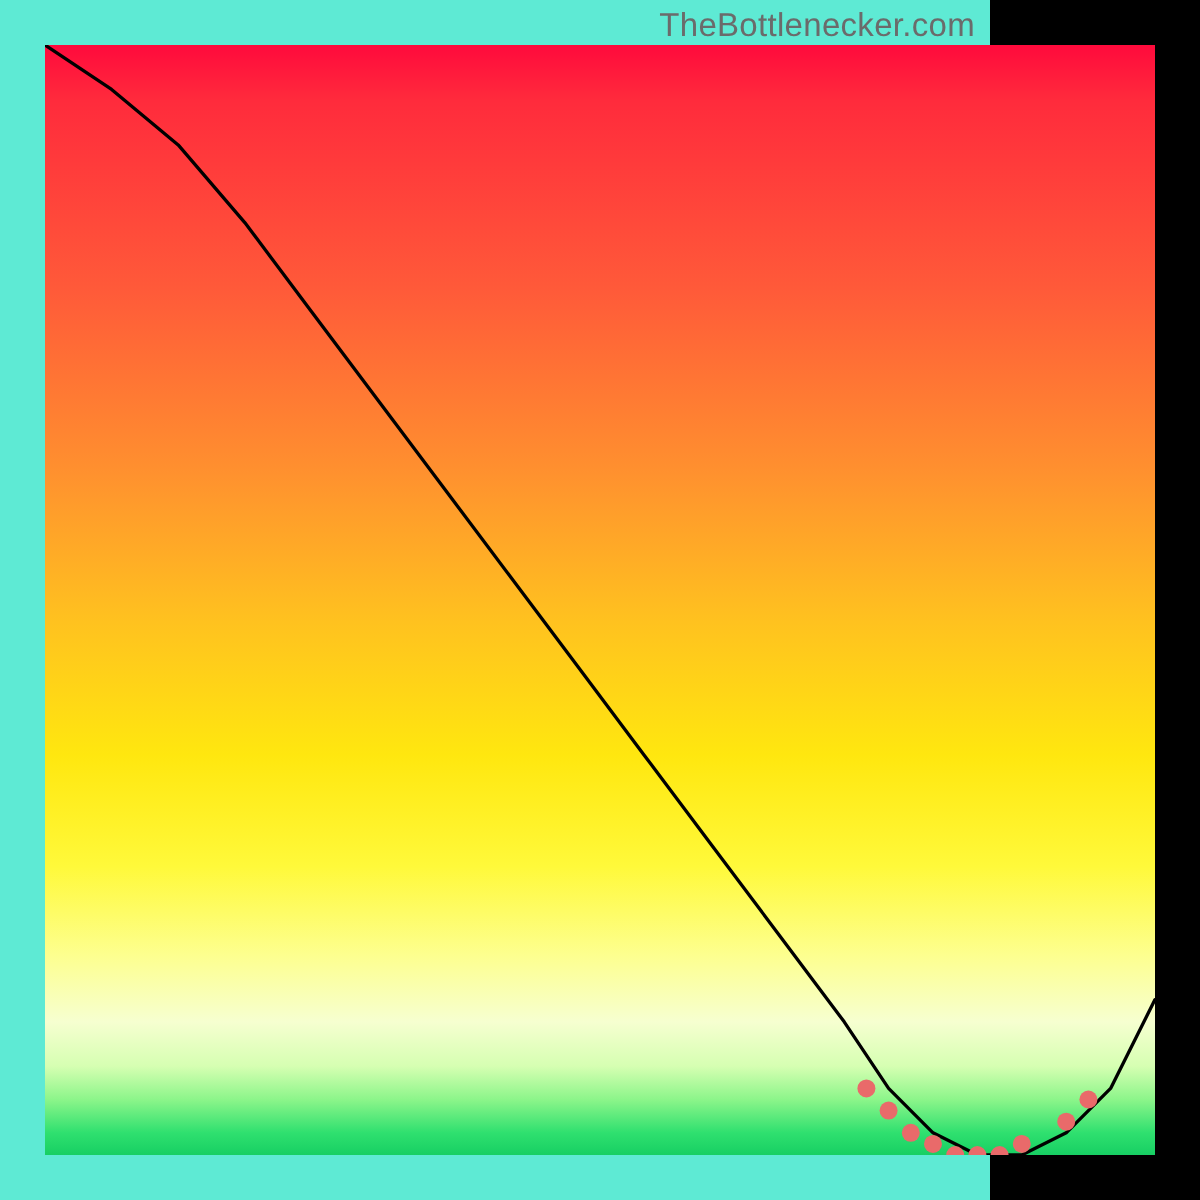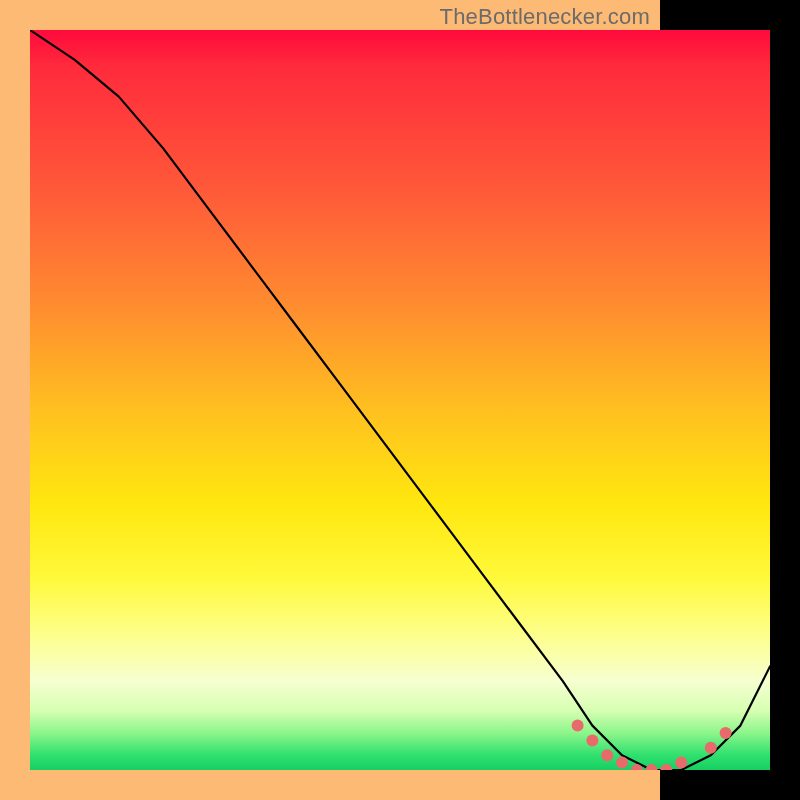--- a/index.html
+++ b/index.html
@@ -8,21 +8,21 @@
     width: 800px;
     height: 800px;
     background: #000;
     overflow: hidden;
     font-family: Arial, Helvetica, sans-serif;
   }
   .frame {
     position: relative;
     width: 660px;
     height: 800px;
-    background: #fdba74;
+    background: #5eead4;
   }
   .watermark {
     position: absolute;
     top: 4px;
     right: 10px;
     color: #6b6b6b;
     font-size: 22px;
     font-weight: 500;
     letter-spacing: 0.2px;
     z-index: 3;

